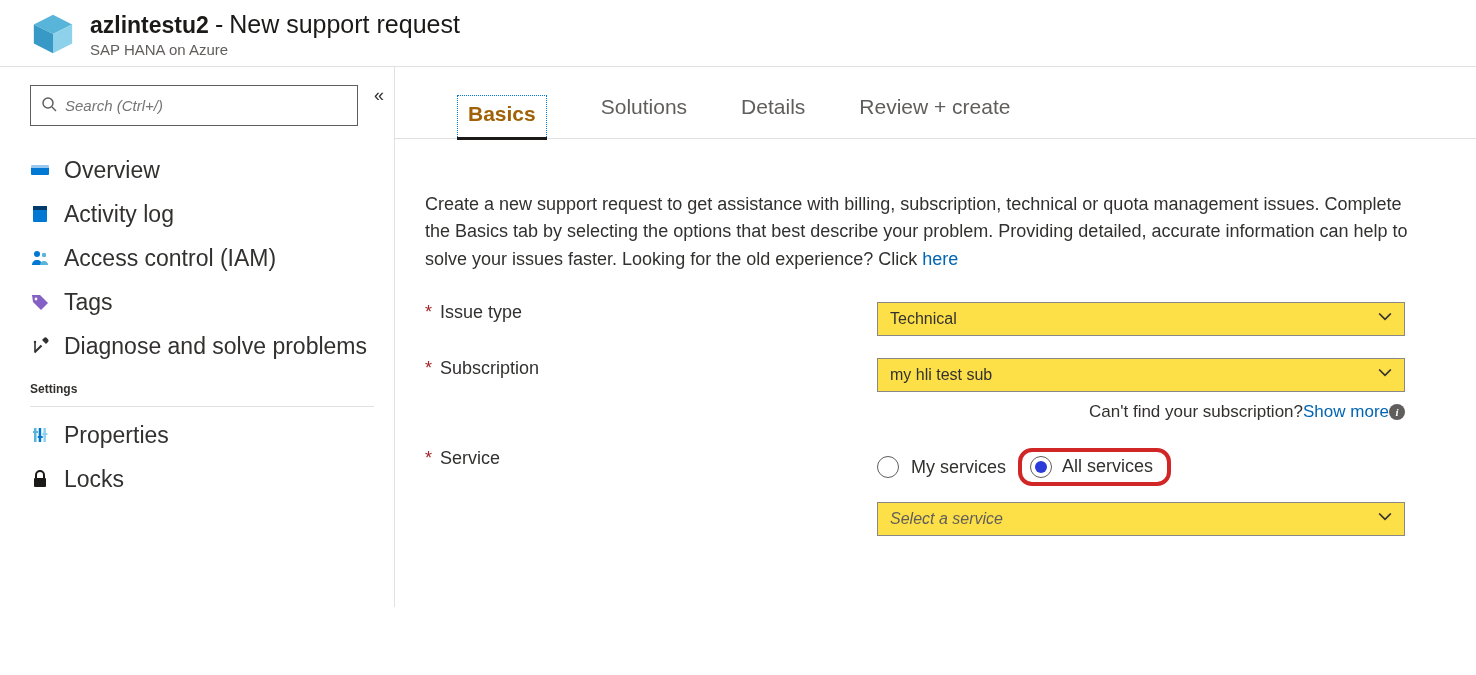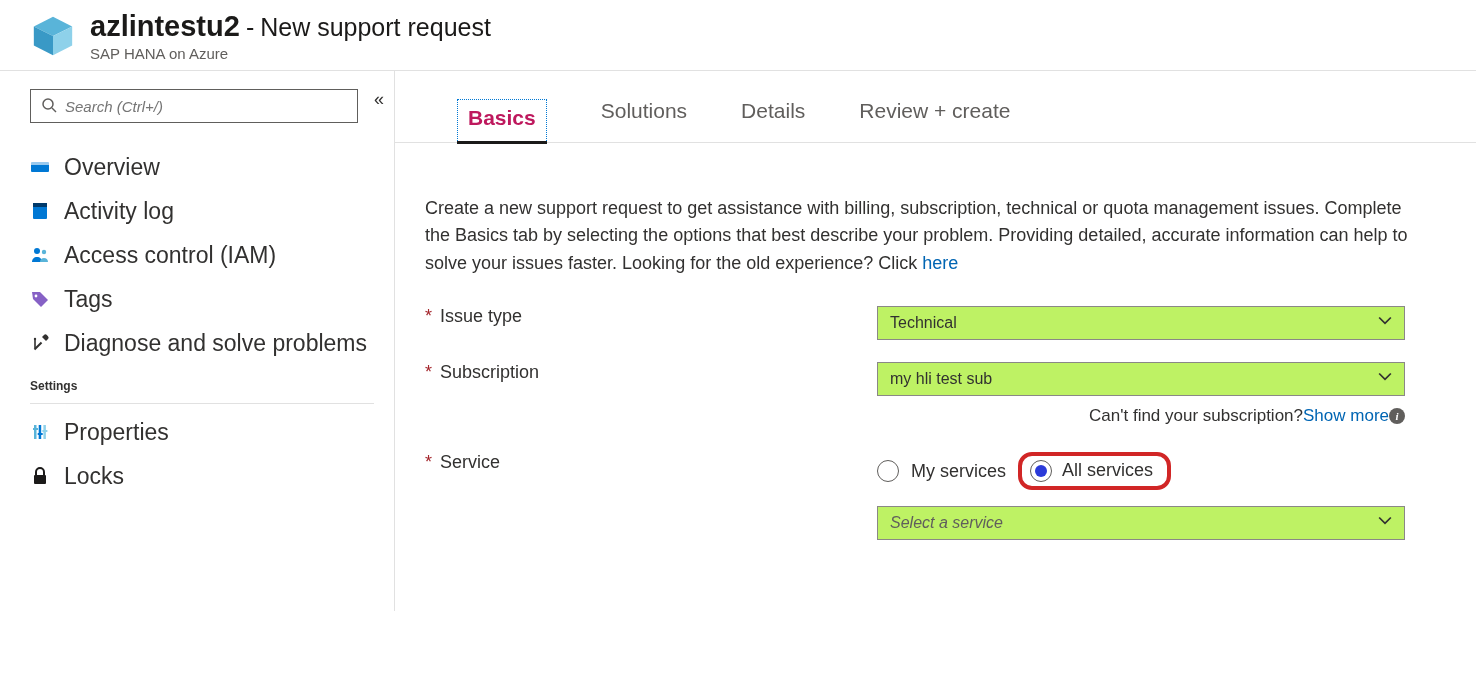--- a/index.html
+++ b/index.html
@@ -13,21 +13,21 @@
   
   .header {
     display: flex;
     align-items: center;
     padding: 10px 22px 8px 30px;
     border-bottom: 1px solid #e1e1e1;
   }
   .header-icon { width: 46px; height: 46px; margin-right: 14px; flex-shrink:0; }
   .header-titles { display:flex; flex-direction:column; }
   .title-row { display:flex; align-items: baseline; gap: 6px; }
-  .title-main { font-size: 29px; font-weight: 700; color:#1b1a19; }
+  .title-main { font-size: 23px; font-weight: 700; color:#1b1a19; }
   .title-sep  { font-size: 25px; font-weight: 400; color:#1b1a19; }
   .title-sub  { font-size: 25px; font-weight: 400; color:#1b1a19; }
   .subtitle   { font-size: 15px; color: #605e5c; margin-top: 2px; }
 
   
   .body-wrap { display:flex; }
   .sidebar {
     width: 395px;
     border-right: 1px solid #e1e1e1;
     padding: 18px 20px 20px 30px;
@@ -40,21 +40,21 @@
   .collapse-chevron {
     position: absolute;
     top: 18px; right: 10px;
     font-size: 18px;
     color:#323130;
     cursor:pointer;
   }
   .search-box {
     display:flex; align-items:center;
     border: 1px solid #605e5c;
-    height: 34px;
+    height: 41px;
     padding: 0 10px;
     width: 328px;
     margin-bottom: 22px;
   }
   .search-box svg { width:16px; height:16px; margin-right:8px; fill:none; stroke:#605e5c; stroke-width:1.5; }
   .search-box input {
     border:none; outline:none; flex:1;
     font-style: italic;
     font-size: 15px;
     color:#323130;
@@ -81,21 +81,21 @@
   .tabs {
     display:flex;
     gap: 54px;
     padding: 28px 30px 0 62px;
     border-bottom: 1px solid #e1e1e1;
     font-size: 21px;
     color:#605e5c;
   }
   .tab { padding-bottom: 14px; cursor:pointer; }
   .tab.active {
-    color:#be185d; font-weight:700;
+    color:#a16207; font-weight:700;
     border: 1.5px dotted #0078d4;
     padding: 6px 10px 12px 10px;
     margin-bottom: -1.5px;
     position: relative;
   }
   .tab.active::after {
     content:"";
     position:absolute;
     left:-1px; right:-1px; bottom:-1.5px;
     height:3px; background:#1b1a19;
@@ -113,21 +113,21 @@
   .form-ctrl-col { flex:1; max-width: 528px; }
 
   .select {
     border:1px solid #8a8886;
     height: 34px;
     display:flex; align-items:center;
     padding: 0 12px;
     font-size: 16px;
     justify-content: space-between;
     cursor:pointer;
-    background:#bef264;
+    background:#fde047;
   }
   .select.placeholder span { color:#605e5c; font-style: italic; }
   .chev-down { width:14px; height:14px; }
 
   .hint-row {
     display:flex; justify-content:flex-end; align-items:center;
     font-size:17px;
     margin: 10px 0 20px 0;
   }
   .hint-row a { color:#0065b3; text-decoration:none; }

